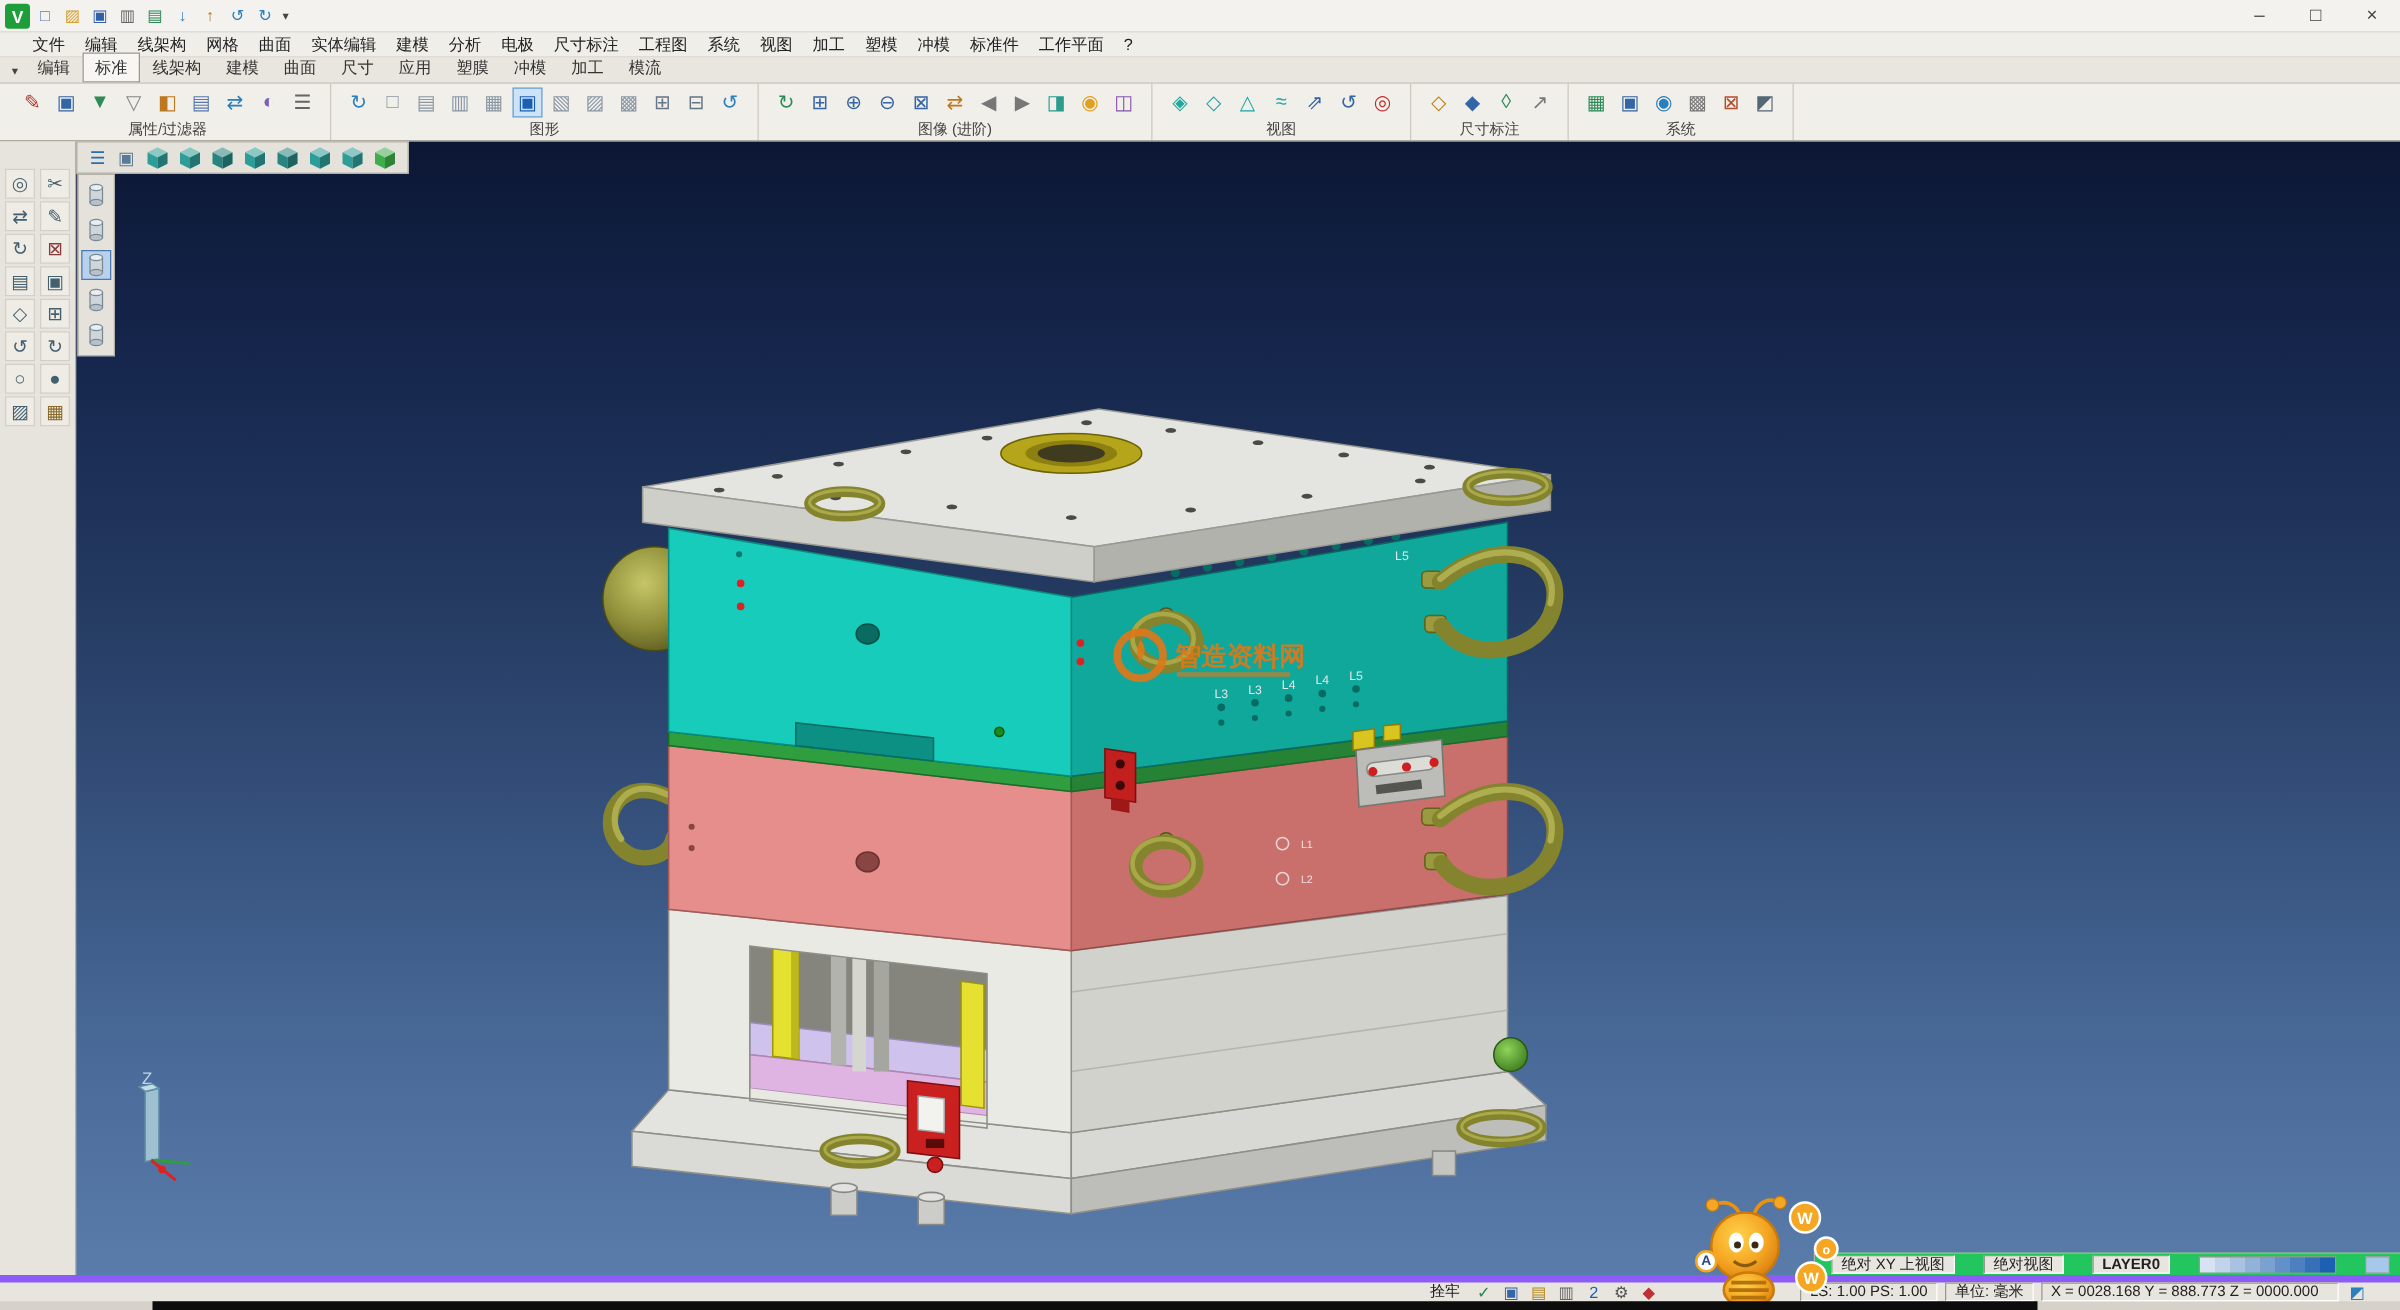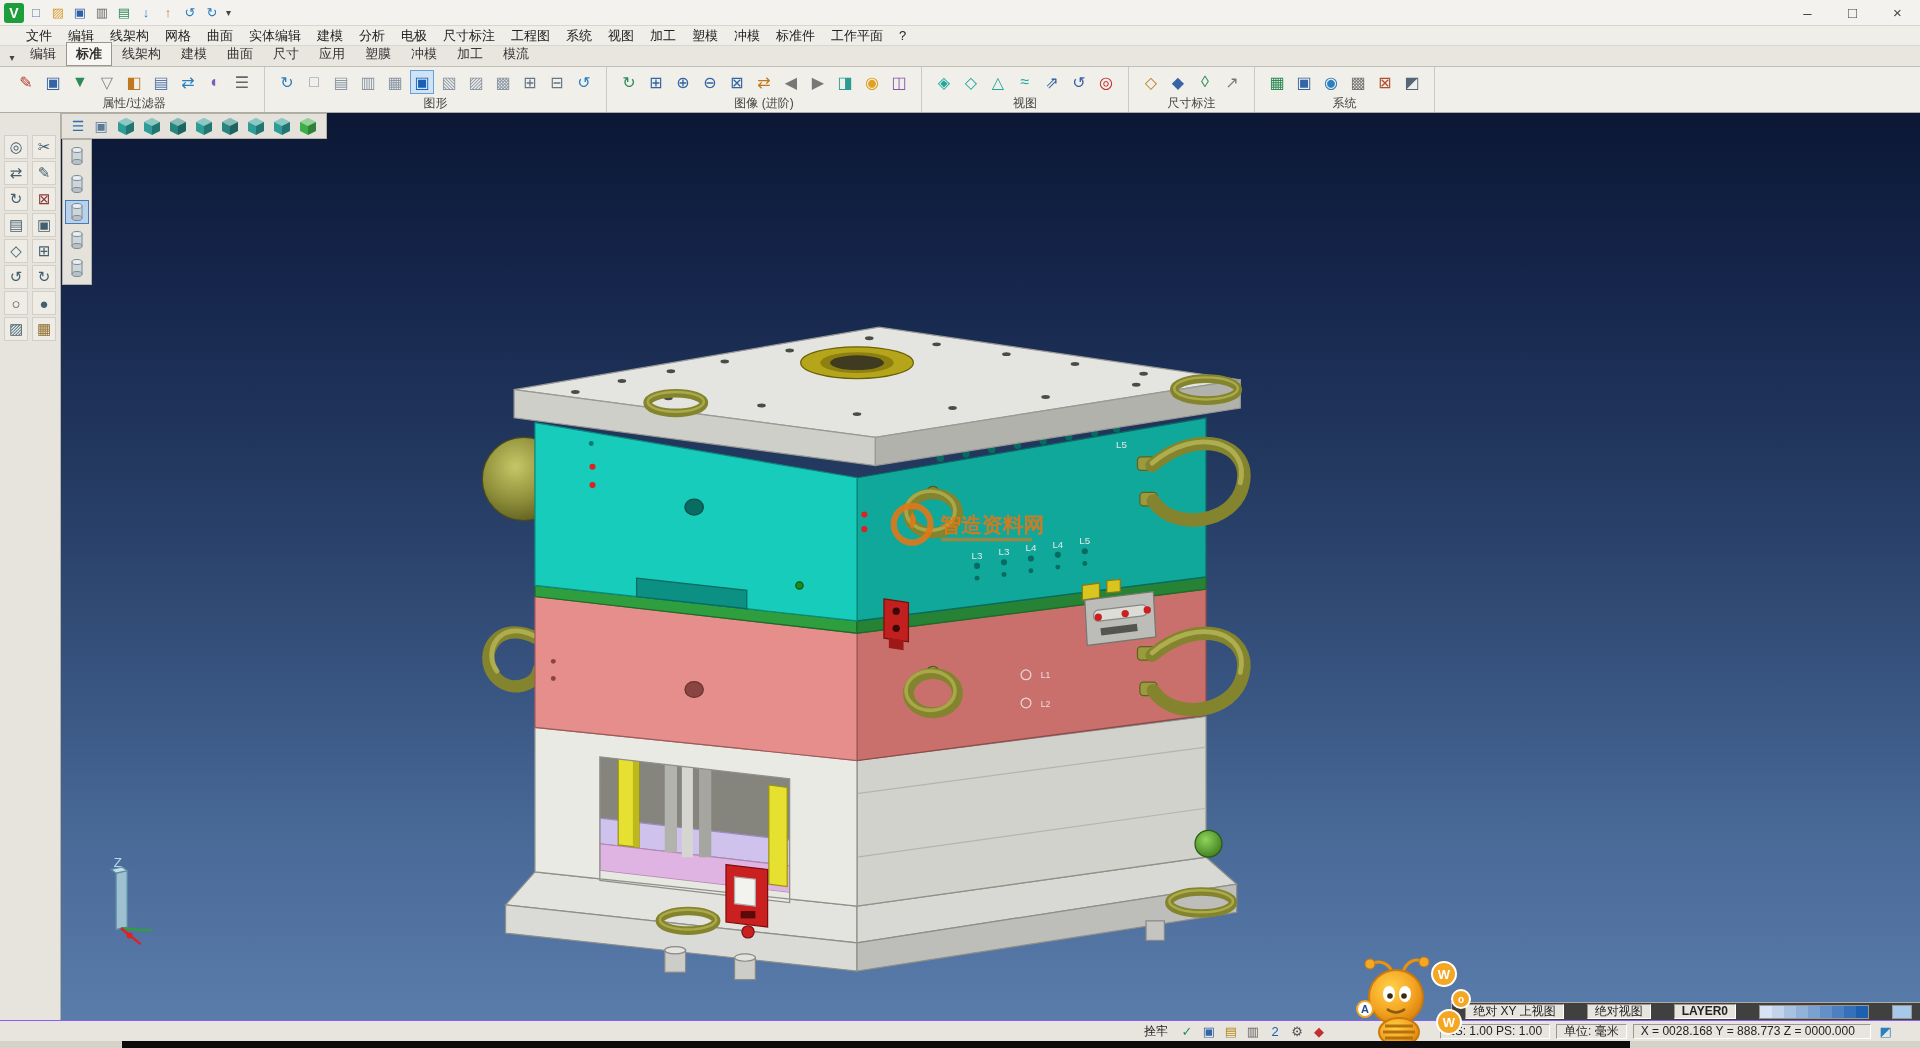--- a/index.html
+++ b/index.html
@@ -14,21 +14,21 @@
 .title{position:absolute;left:0;right:0;text-align:center;font-size:13px;color:#333;pointer-events:none}
 .winbtns{margin-left:auto;display:flex;height:100%}
 .winbtn{width:45px;height:100%;display:flex;align-items:center;justify-content:center;font-size:15px;color:#444}
 
 .menubar{position:absolute;top:26px;left:0;right:0;height:20px;background:#f0eee9;display:flex;align-items:center;padding-left:18px;border-bottom:1px solid #d9d6cf;z-index:60}
 .menu-item{padding:0 8px;font-size:13px;white-space:nowrap}
 
 .tabrow{position:absolute;top:46px;left:0;right:0;height:21px;background:#e9e6df;display:flex;align-items:flex-end;padding-left:4px;border-bottom:1px solid #c2bfb7;z-index:60}
 .tab-caret{width:16px;text-align:center;font-size:10px;color:#444;padding-bottom:3px}
 .tab{padding:2px 9px;font-size:13px;color:#333;border:1px solid transparent;white-space:nowrap}
-.tab[data-active="true"]{background:#f7f6f2;border-color:#9a978f;font-weight:bold}
+.tab[data-active="true"]{background:#f7f6f2;border-color:#9a978f;font-weight:normal}
 
 .ribbon{position:absolute;top:67px;left:0;right:0;height:46px;background:#f1efe9;border-bottom:1px solid #aeaba3;display:flex;align-items:stretch;padding-left:4px;z-index:60}
 .rgroup{display:flex;flex-direction:column;justify-content:space-between;padding:3px 10px 1px;border-right:1px solid #ccc9c0}
 .ricons{display:flex;gap:3px;align-items:center}
 .ricon{width:24px;height:24px;display:flex;align-items:center;justify-content:center;font-size:16px;color:var(--c,#444);border:1px solid transparent}
 .ricon[data-active="true"]{background:#cfe3f7;border-color:#6a9fd0}
 .rlabel{text-align:center;font-size:12px;color:#444;padding:1px 0;white-space:nowrap}
 
 .main{position:absolute;top:113px;left:0;right:0;height:907px}
 .left-strip{position:absolute;left:0;top:0;width:61px;height:100%;background:#e7e4dd;border-right:1px solid #b3b0a8}
@@ -37,27 +37,27 @@
 .viewport{position:absolute;left:61px;top:0;right:0;height:100%;background:linear-gradient(180deg,#0b1734 0%,#15254b 18%,#243a61 40%,#37537f 62%,#4b6c9a 82%,#5a7cab 100%)}
 .scene{position:absolute;inset:0;width:100%;height:100%}
 .scene text{font-family:"Liberation Sans",sans-serif}
 .viewbar{position:absolute;left:0;top:0;height:26px;background:#e5e2db;border:1px solid #b3b0a8;display:flex;align-items:center;gap:3px;padding:0 6px;z-index:5}
 .vicon{width:20px;height:20px;display:flex;align-items:center;justify-content:center;font-size:14px;color:var(--c,#456)}
 .cube{width:24px;height:24px;display:flex;align-items:center;justify-content:center}
 .objbar{position:absolute;left:1px;top:26px;width:30px;background:#e5e2db;border:1px solid #b3b0a8;display:flex;flex-direction:column;gap:4px;padding:4px 0;align-items:center;z-index:5}
 .cylinder{width:24px;height:24px;display:flex;align-items:center;justify-content:center;border:1px solid transparent}
 .cylinder[data-active="true"]{background:#b8d2ee;border-color:#4a7ab0}
 
-.status-row1{position:absolute;left:1451px;right:0;top:1002px;height:18px;background:#404040;border-top:1px solid #b0ada6;border-left:1px solid #b0ada6;display:flex;align-items:center;justify-content:flex-end;gap:23px;padding:0 8px;z-index:20;font-size:12px}
+.status-row1{position:absolute;left:1451px;right:0;top:1002px;height:18px;background:#22c55e;border-top:1px solid #b0ada6;border-left:1px solid #b0ada6;display:flex;align-items:center;justify-content:flex-end;gap:23px;padding:0 8px;z-index:20;font-size:12px}
 .sfield{border:1px solid;border-color:#9a978f #ffffff #ffffff #9a978f;padding:0 7px;height:15px;line-height:13px;white-space:nowrap;background:#e8e5df}
 .sfield.bold{font-weight:bold}
 .swatches{display:flex;height:14px;border:1px solid #9a978f}
 .sw{width:12px;height:100%;background:var(--c,#88a)}
 .end-swatch{width:20px;height:14px;background:#a6c8ea;border:1px solid #9a978f}
-.status-row2{position:absolute;left:0;right:0;top:1020px;height:21px;background:#e8e5df;border-top:1px solid #8b5cf6;display:flex;align-items:center;font-size:12px;z-index:15;padding-right:6px;gap:6px}
+.status-row2{position:absolute;left:0;right:0;top:1020px;height:21px;background:#e8e5df;border-top:6px solid #8b5cf6;display:flex;align-items:center;font-size:12px;z-index:15;padding-right:6px;gap:6px}
 .lock{margin-left:1140px;padding:0 4px;white-space:nowrap}
 .s2icons{display:flex;gap:4px}
 .s2icon{width:18px;height:18px;display:flex;align-items:center;justify-content:center;font-size:13px;color:var(--c,#456)}
 .spacer-mascot{width:100px}
 .coords{min-width:238px}
 .ucs-mini{width:18px;height:18px;color:#2a7fbf;font-size:13px;display:flex;align-items:center;justify-content:center}
 .taskbar-sliver{position:absolute;left:122px;top:1041px;width:1508px;height:7px;background:#0c0c0c;z-index:40}
 
 .mascot{position:absolute;left:1341px;top:952px;width:150px;height:96px;z-index:30;pointer-events:none}
 .a-badge{position:absolute;left:1356px;top:1000px;width:18px;height:18px;border-radius:50%;background:#fff;border:2px solid #f5a623;color:#2a4a8a;font-weight:bold;font-size:11px;display:flex;align-items:center;justify-content:center;z-index:31}

